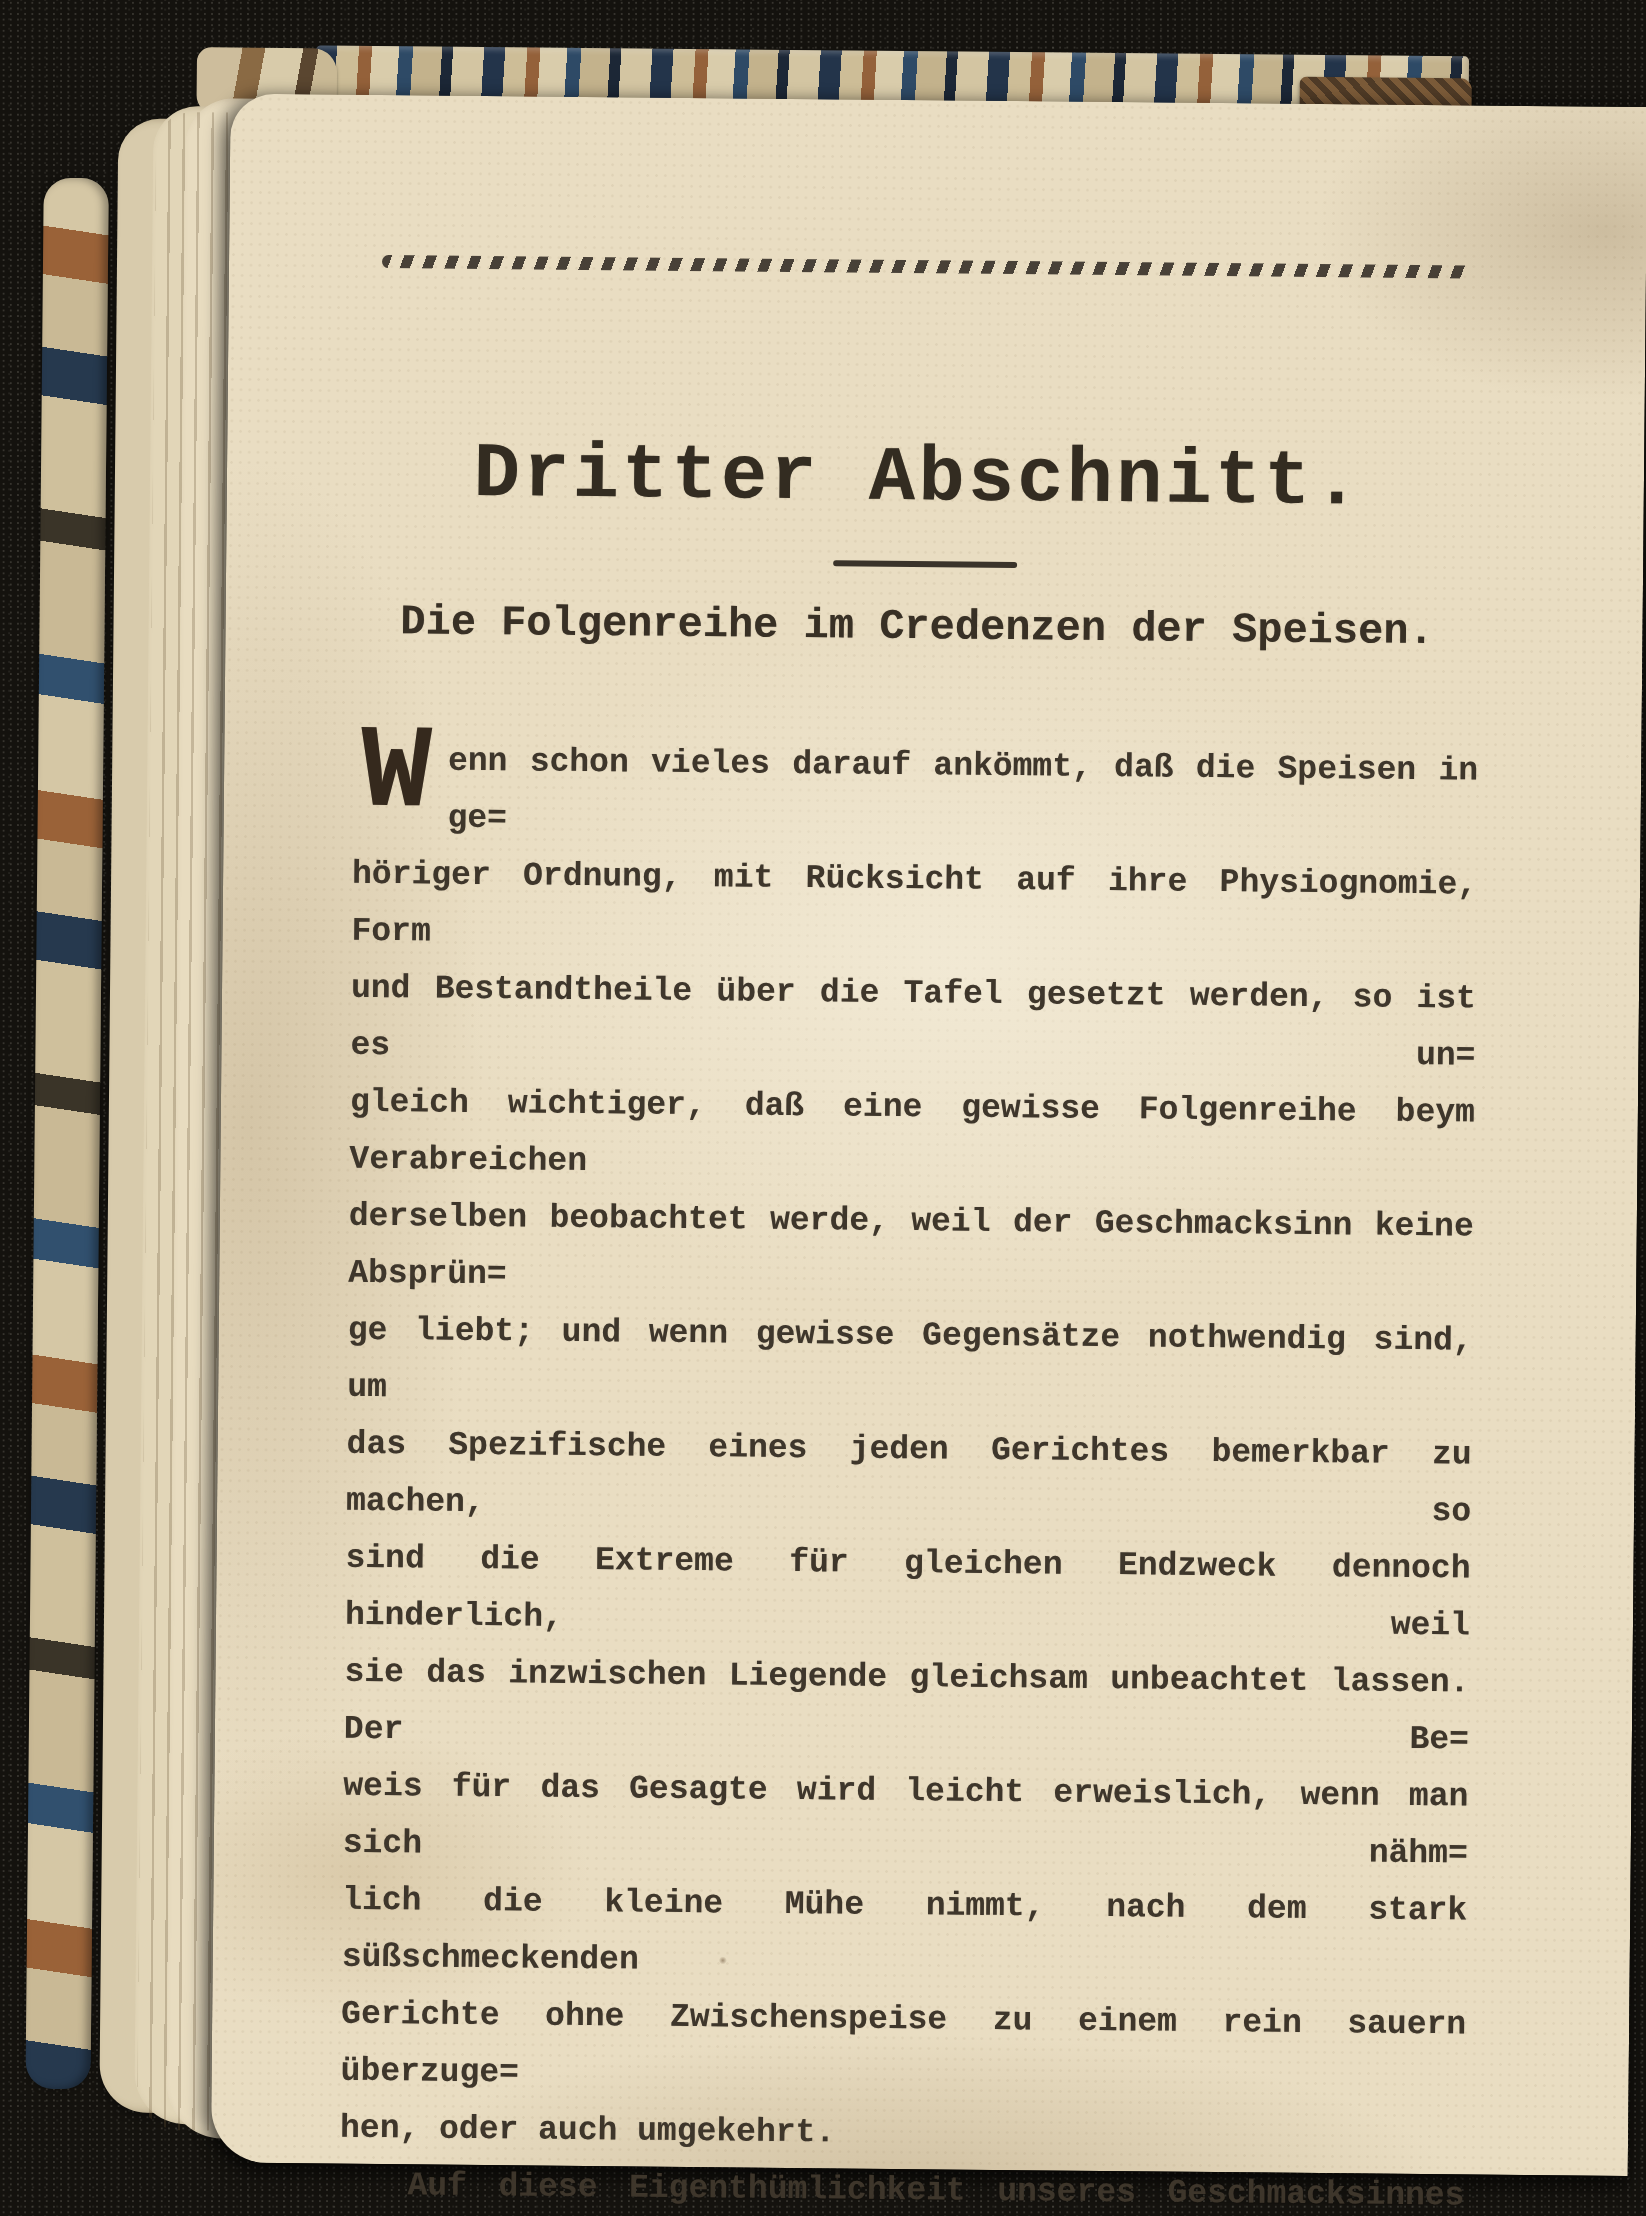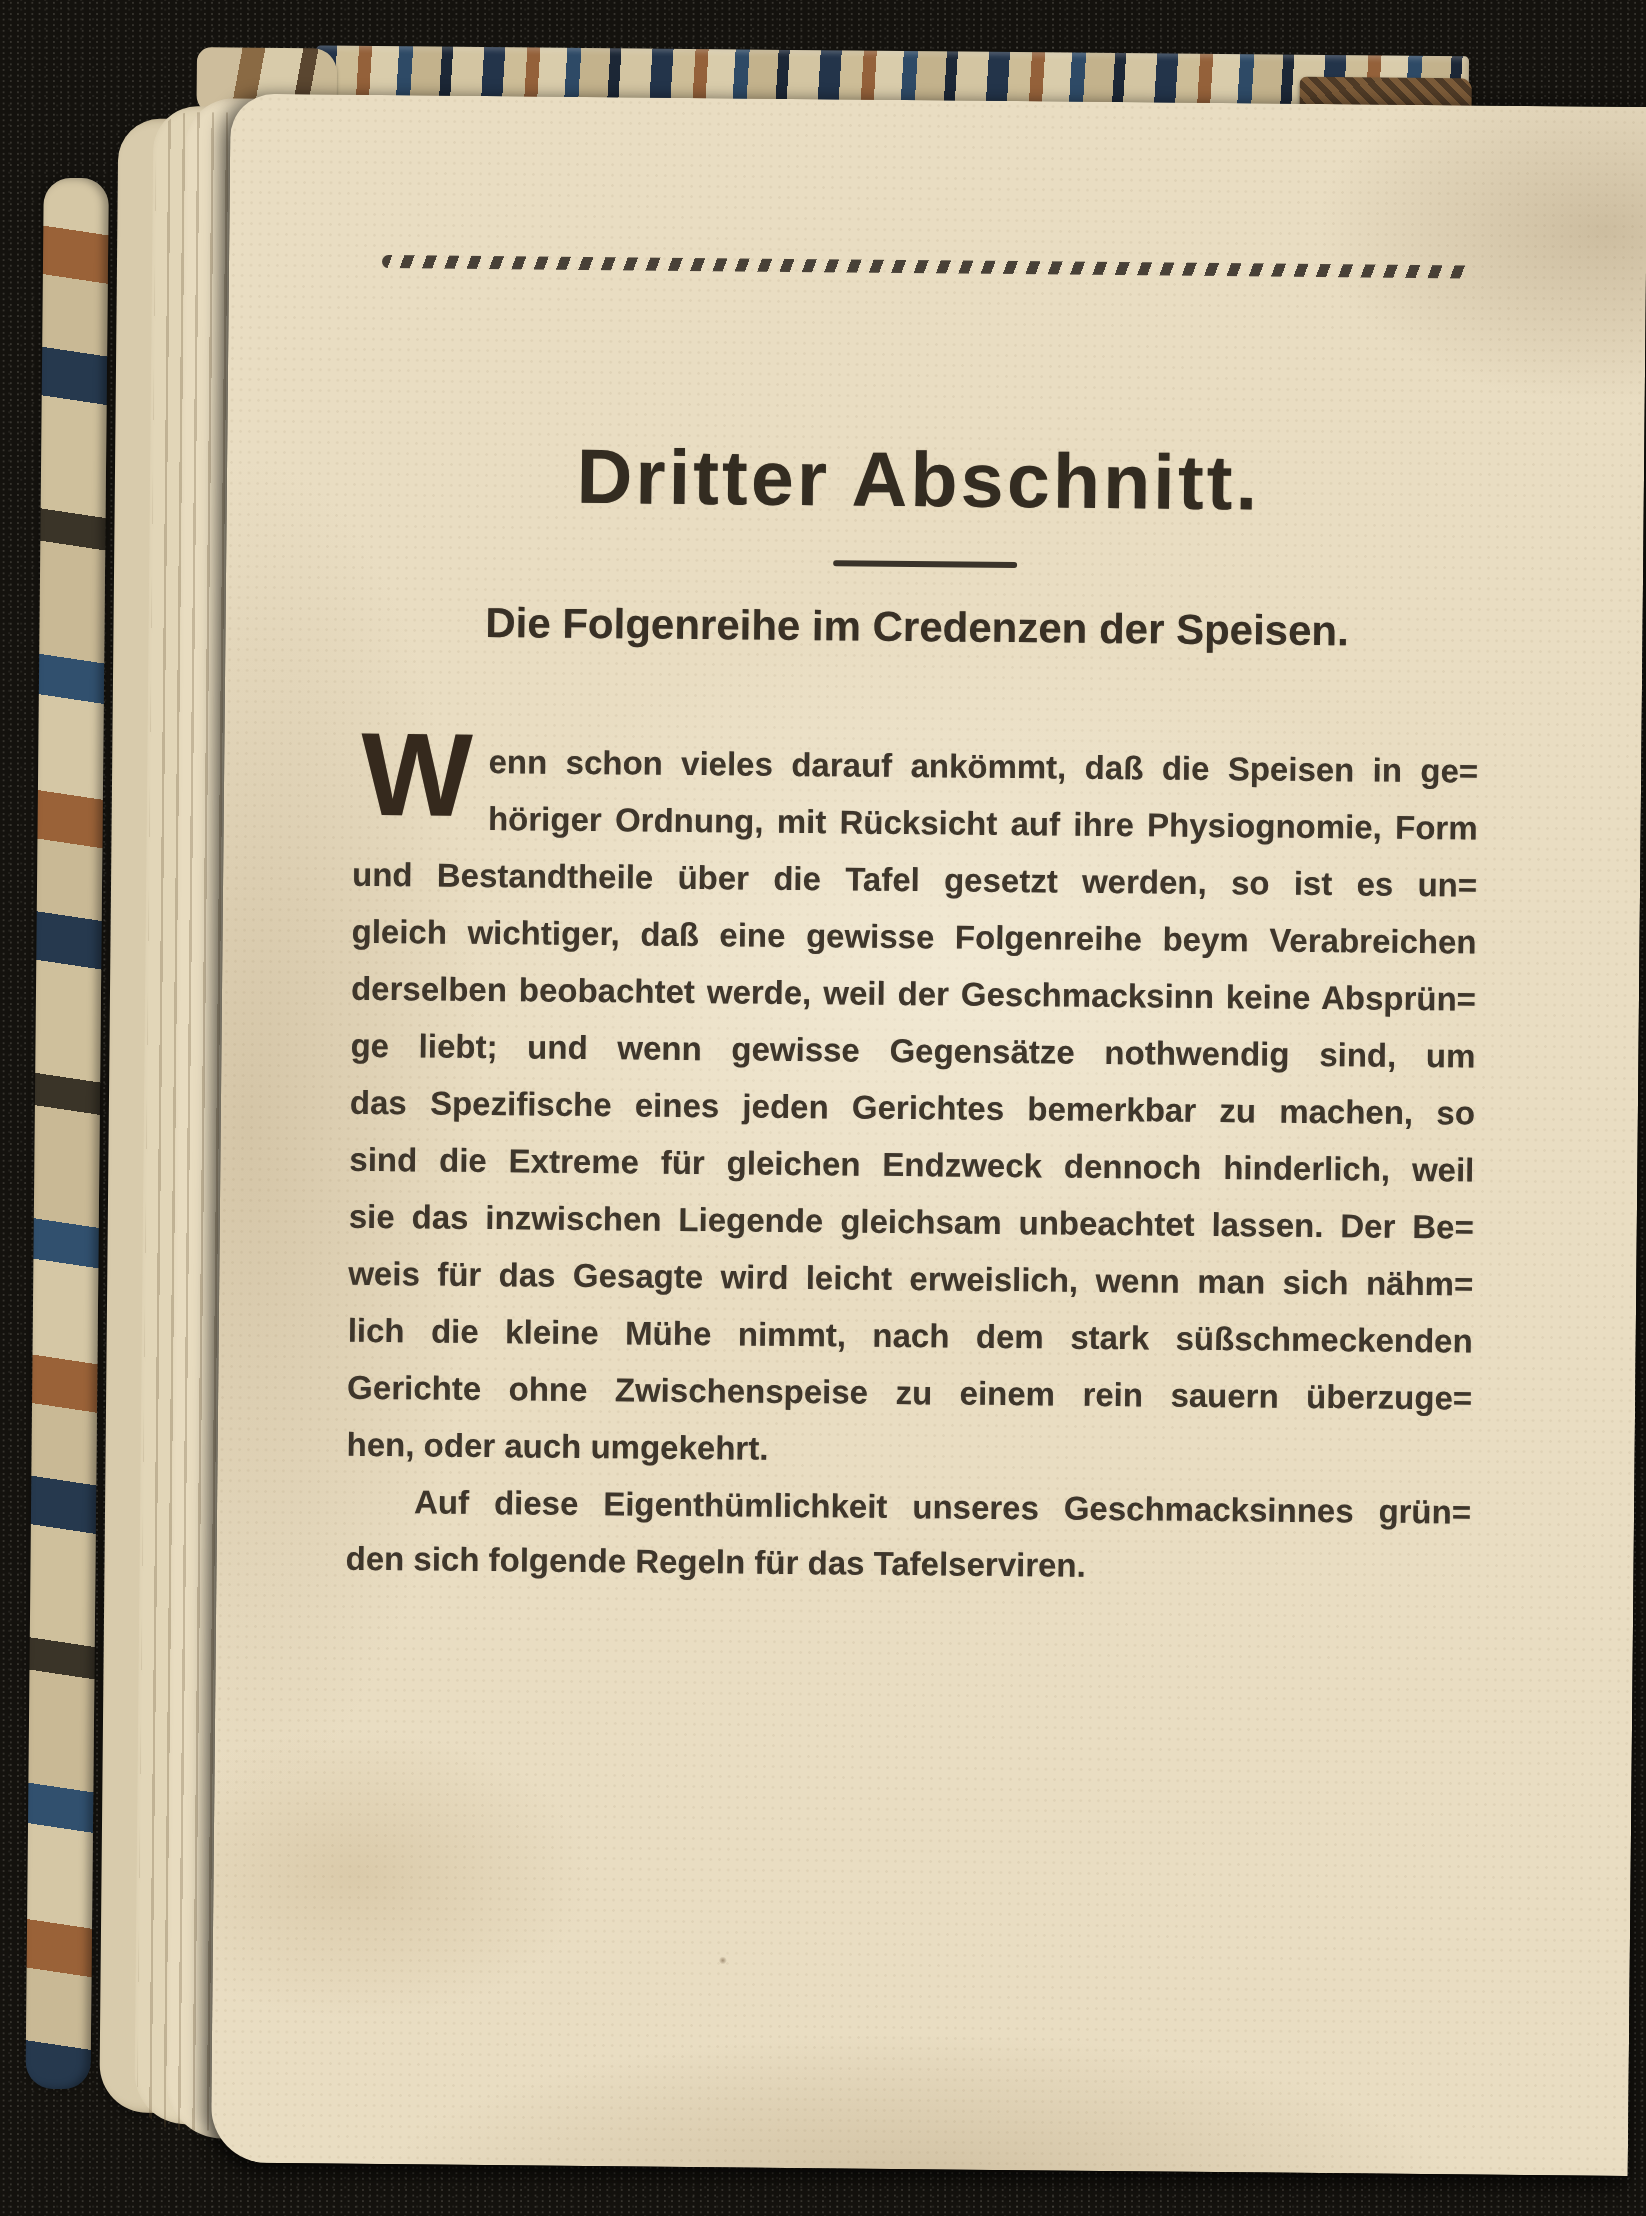--- a/index.html
+++ b/index.html
@@ -4,21 +4,21 @@
 <style>
   html,body{margin:0;padding:0;}
   .stage{
     position:relative;width:1646px;height:2216px;overflow:hidden;
     background-color:#14120e;
     background-image:
       radial-gradient(rgba(235,230,215,.16) 0.8px, transparent 1.2px),
       radial-gradient(rgba(200,195,180,.09) 0.8px, transparent 1.3px);
     background-size:7.2px 5.6px,12px 9.6px;
     background-position:0 0,3.2px 4.8px;
-    font-family:Liberation Sans, sans-serif;
+    font-family:Liberation Mono, monospace;
   }
   .book{position:absolute;inset:0;transform:rotate(.55deg);transform-origin:279px 160px;}
 
   
   .marble-top{
     position:absolute;left:315px;top:45px;width:1153px;height:64px;z-index:1;border-radius:4.8px;
     background:repeating-linear-gradient(93deg,
       #23344a 0 21px,#cdbd97 21px 43px,#94613a 43px 56px,#d9ccab 56px 83px,
       #2e4a66 83px 97px,#c3b28c 97px 126px,#1c2736 126px 137px,#d3c5a2 137px 168px);
     box-shadow:0 2.4px 4.8px rgba(0,0,0,.5), inset 0 -4.8px 8px rgba(40,30,20,.4), inset 0 3.2px 4.8px rgba(255,255,255,.22);

